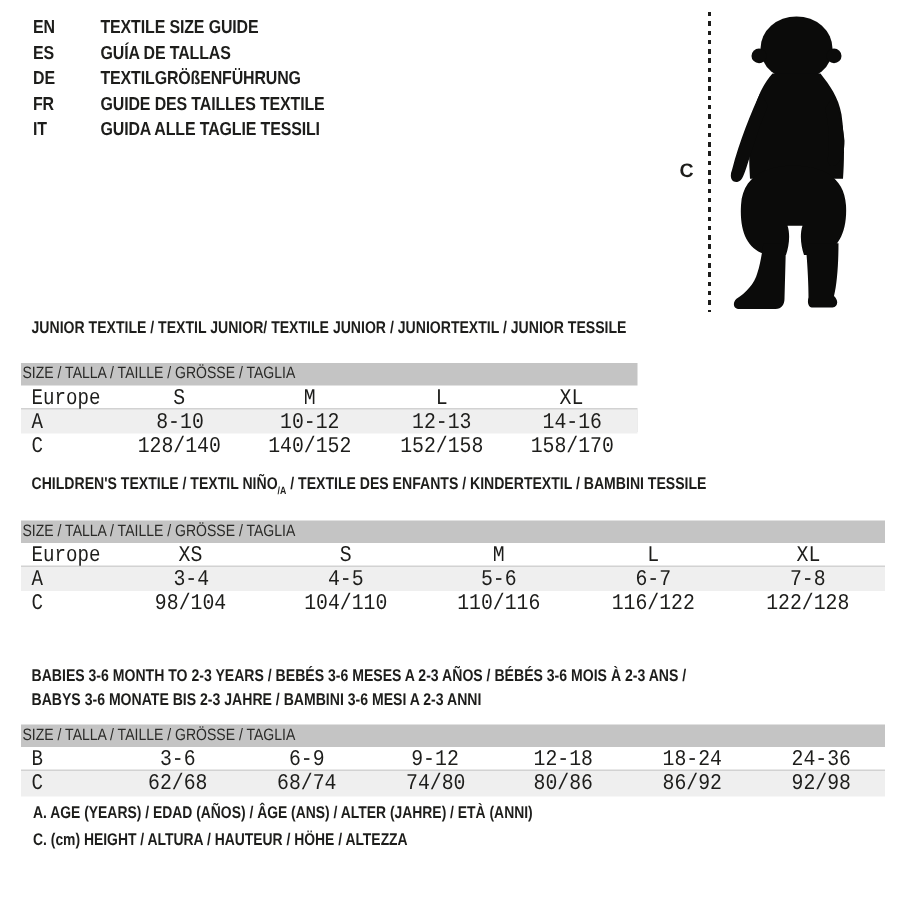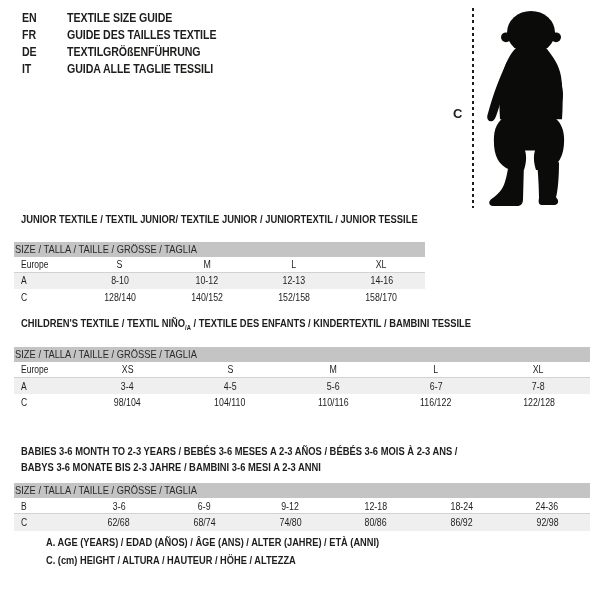--- a/index.html
+++ b/index.html
@@ -36,47 +36,51 @@
   .table-title{font-weight:bold;font-size:11.3px;padding-left:7px;line-height:15.5px;}
   .table-title .cond{transform:scaleX(0.83);}
   .sub{font-size:7px;vertical-align:sub;}
   .size-bar{
     background:var(--bar,#c4c4c4);height:15px;line-height:15px;
     padding-left:1px;font-size:11px;color:#2a2a28;
   }
   #table-0 .size-bar{margin-top:14px;}
   #table-1 .size-bar{margin-top:11px;}
   #table-2 .size-bar{margin-top:8px;}
-  .trow{display:flex;height:16.3px;align-items:center;font-size:10px;}
+  .trow{display:flex;height:16.3px;font-size:15px;font-family:Liberation Mono, monospace;}
   .trow.shaded{background:var(--shade,#efefef);box-shadow:0 -1px 0 #d2d2d2;}
   .tlabel{width:55px;padding-left:7px;}
   .tcell{flex:1;text-align:center;}
 
   
-  .legend{position:absolute;left:22px;top:533px;margin-left:24px;}
+  .legend{position:absolute;left:22px;top:533px;}
   .legend-line{font-weight:bold;font-size:11.3px;line-height:18.2px;}
   .legend-line .cond{transform:scaleX(0.82);}
 </style>
 </head>
 <body>
 
 <div class="page">
 
   <div class="lang-list">
       <div class="lang-row">
         <span class="lang-code"><span class="cond">EN</span></span>
         <span class="lang-label"><span class="cond">TEXTILE SIZE GUIDE</span></span>
       </div>
       <div class="lang-row">
-        <span class="lang-code"><span class="cond">FR</span></span>
-        <span class="lang-label"><span class="cond">GUIDE DES TAILLES TEXTILE</span></span>
+        <span class="lang-code"><span class="cond">ES</span></span>
+        <span class="lang-label"><span class="cond">GUÍA DE TALLAS</span></span>
       </div>
       <div class="lang-row">
         <span class="lang-code"><span class="cond">DE</span></span>
         <span class="lang-label"><span class="cond">TEXTILGRÖßENFÜHRUNG</span></span>
+      </div>
+      <div class="lang-row">
+        <span class="lang-code"><span class="cond">FR</span></span>
+        <span class="lang-label"><span class="cond">GUIDE DES TAILLES TEXTILE</span></span>
       </div>
       <div class="lang-row">
         <span class="lang-code"><span class="cond">IT</span></span>
         <span class="lang-label"><span class="cond">GUIDA ALLE TAGLIE TESSILI</span></span>
       </div>
     </div>
 
   <div class="height-line"></div>
   <div class="height-label">C</div>
   <svg class="baby-svg" width="100" height="200" viewBox="0 0 100 205" preserveAspectRatio="none" aria-hidden="true">

